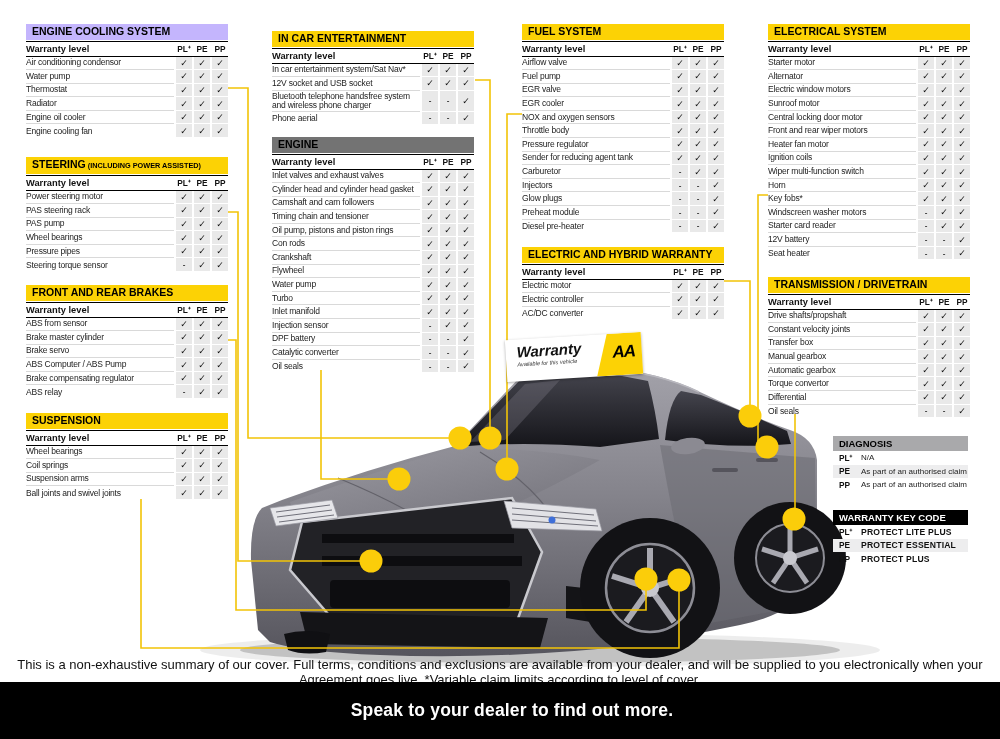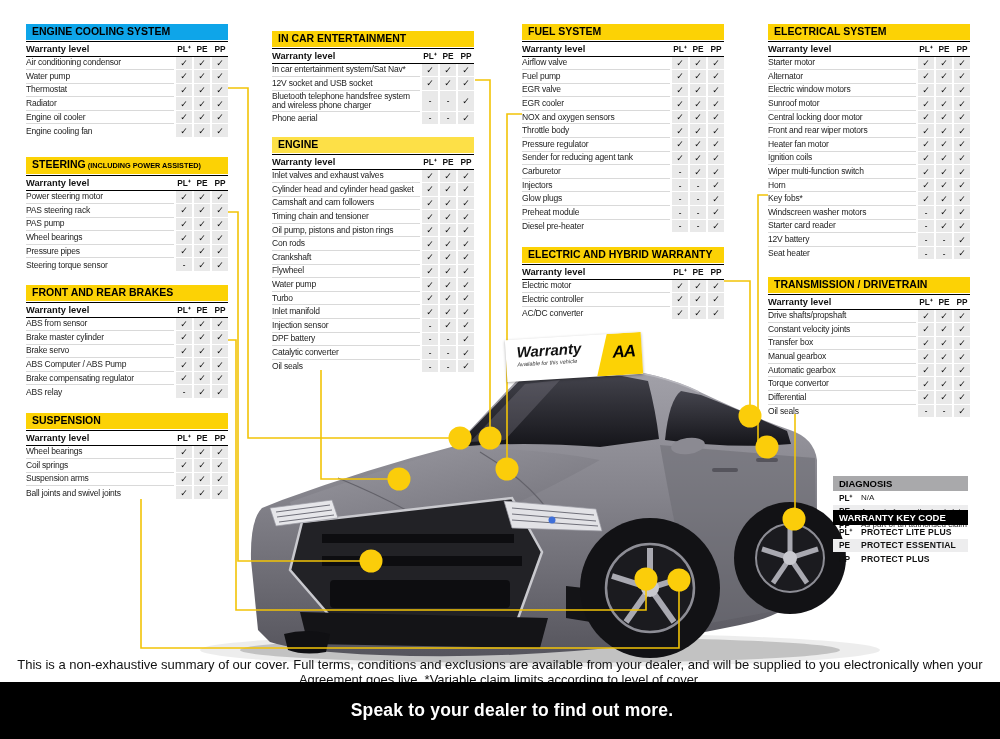--- a/index.html
+++ b/index.html
@@ -18,21 +18,21 @@
   .t-row{display:flex;align-items:stretch;min-height:13.6px;}
   .t-lbl{flex:1;display:flex;align-items:center;font-size:8.5px;letter-spacing:-0.2px;
          color:#1c1c1c;border-bottom:1px solid #d9d9d9;padding:1px 2px 1px 0;line-height:9px;}
   .t-cell{width:16px;margin-left:2px;background:#e9e9e9;border-bottom:1px solid #fff;
           display:flex;align-items:center;justify-content:center;font-size:9px;color:#141414;}
   .t-cell.dash{font-weight:bold;font-size:8px;color:#333;}
   .t-row:last-child .t-lbl{border-bottom:none;}
   
   .mini{position:absolute;width:135px;z-index:3;}
   .mini-title{font-weight:bold;font-size:9.5px;padding:2.5px 6px;line-height:10px;}
-  .mini.diagnosis .mini-title{background:#a9a9ab;color:#000;margin-top:40px;}
+  .mini.diagnosis .mini-title{background:#a9a9ab;color:#000;}
   .mini.keycode .mini-title{background:#000;color:#fff;}
   .m-row{display:flex;align-items:center;min-height:13.5px;padding:0 0 0 6px;}
   .mini.diagnosis .m-row:nth-child(odd){background:#ededee;}
   .mini.keycode .m-row:nth-child(odd){background:#ededee;}
   .m-key{width:22px;font-weight:bold;font-size:8.3px;color:#111;}
   .mini.diagnosis .m-val{font-size:8px;color:#222;}
   .mini.keycode .m-val{font-size:8.6px;font-weight:bold;color:#111;letter-spacing:0.2px;}
   
   .badge{position:absolute;left:506px;top:336px;width:136px;height:42px;background:#fff;
          z-index:2;transform:rotate(-3.5deg);box-shadow:0 1px 3px rgba(0,0,0,.35);overflow:hidden;}
@@ -182,21 +182,21 @@
       <div class="badge-title">Warranty</div>
       <div class="badge-sub">Available for this vehicle</div>
     </div>
     <div class="badge-aa" style="background: rgb(252, 210, 5);">
       <span>AA</span>
     </div>
   </div>
 
   <div id="panels">
       <div class="panel" style="left: 26px; top: 24px;">
-        <div class="panel-title" style="background: #0ea5e9;">ENGINE COOLING SYSTEM</div>
+        <div class="panel-title" style="background: #c4b5fd;">ENGINE COOLING SYSTEM</div>
         <div class="hdr-row">
           <span class="hdr-label">Warranty level</span>
           <span class="hdr-col">PL⁺</span>
           <span class="hdr-col">PE</span>
           <span class="hdr-col">PP</span>
         </div>
         <div class="t-row">
           <span class="t-lbl">Air conditioning condensor</span>
           <span class="t-cell">✓</span>
           <span class="t-cell">✓</span>
@@ -383,21 +383,21 @@
           <span class="t-cell">✓</span>
         </div>
         <div class="t-row">
           <span class="t-lbl">Phone aerial</span>
           <span class="t-cell dash">-</span>
           <span class="t-cell dash">-</span>
           <span class="t-cell">✓</span>
         </div>
       </div>
       <div class="panel" style="left: 272px; top: 137px;">
-        <div class="panel-title" style="background: #fde047;">ENGINE</div>
+        <div class="panel-title" style="background: #737373;">ENGINE</div>
         <div class="hdr-row">
           <span class="hdr-label">Warranty level</span>
           <span class="hdr-col">PL⁺</span>
           <span class="hdr-col">PE</span>
           <span class="hdr-col">PP</span>
         </div>
         <div class="t-row">
           <span class="t-lbl">Inlet valves and exhaust valves</span>
           <span class="t-cell">✓</span>
           <span class="t-cell">✓</span>

